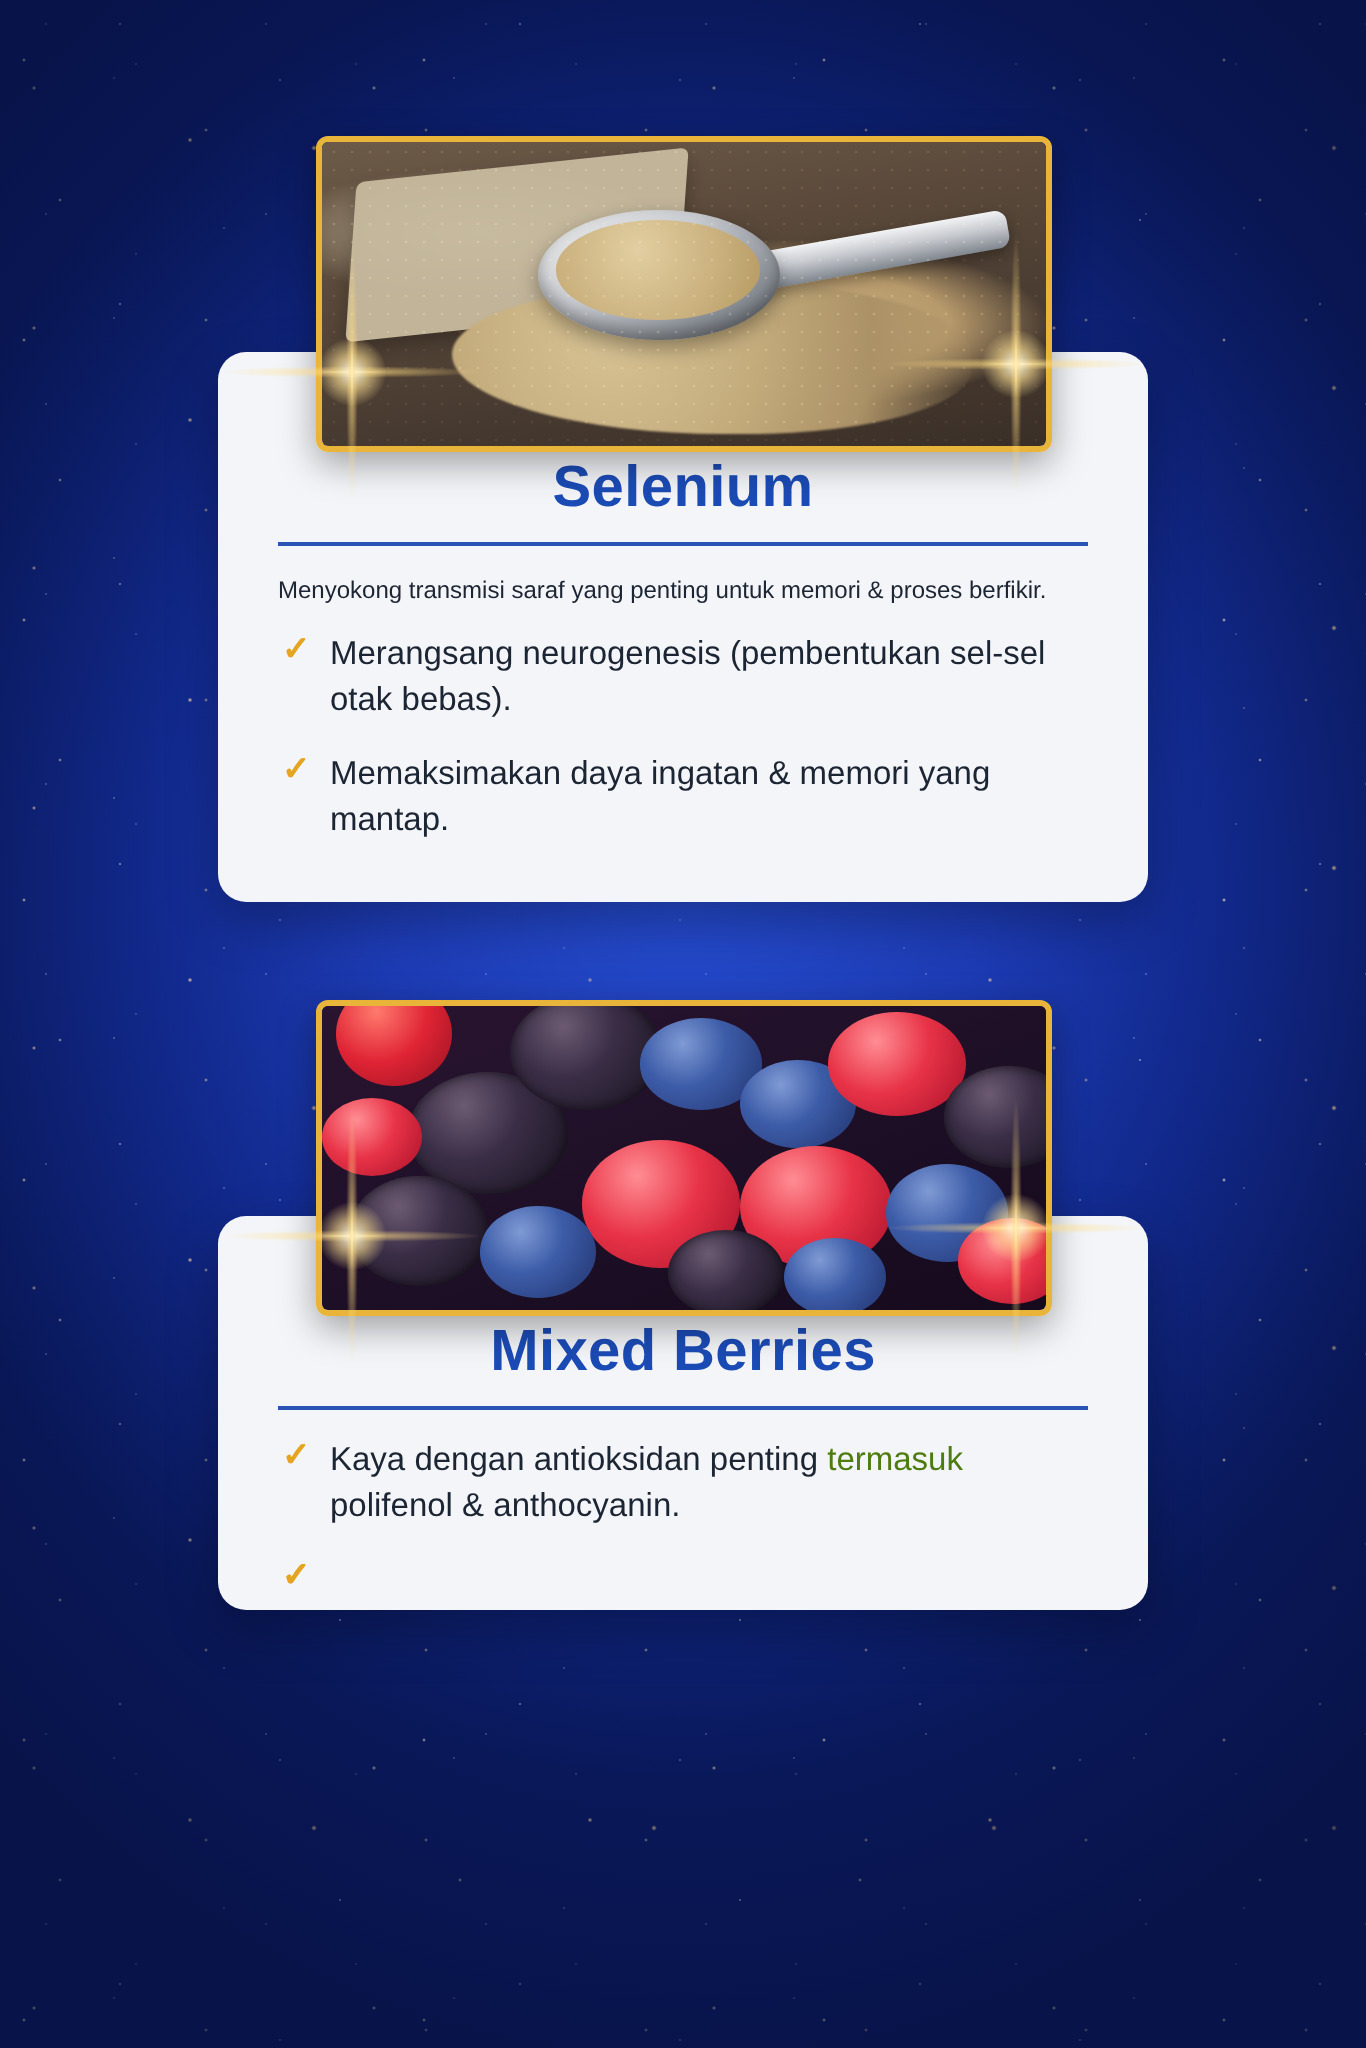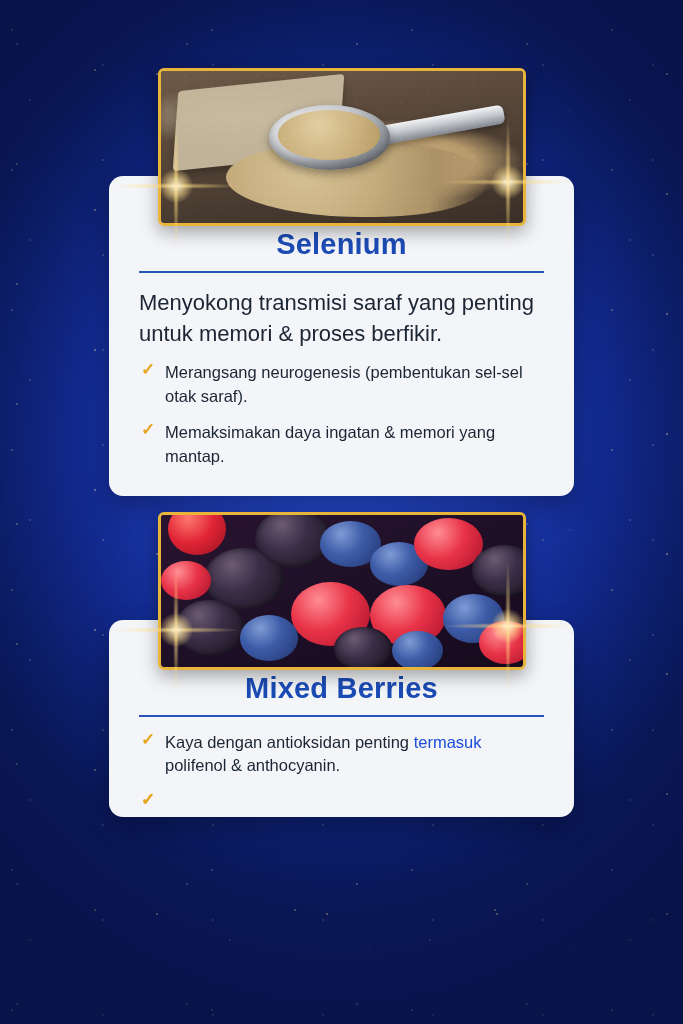--- a/index.html
+++ b/index.html
@@ -64,21 +64,21 @@
     pointer-events: none;
   }
 
   
   .block {
     position: absolute;
     left: 0;
     width: 683px;
   }
   #block-selenium { top: 68px; }
-  #block-berries  { top: 512px; }
+  #block-berries  { top: 500px; }
 
   .card {
     position: relative;
     margin: 0 auto;
     width: 465px;
     background: #f4f5f8;
     border-radius: 14px;
     box-shadow: 0 10px 26px rgba(0,0,0,0.28);
     padding: 98px 30px 26px 30px;
     box-sizing: border-box;
@@ -250,21 +250,21 @@
     letter-spacing: .2px;
     margin: 0 0 10px 0;
   }
   .divider {
     height: 2px;
     background: #2a53b8;
     margin: 0 0 14px 0;
   }
   .intro {
     color: #1c2533;
-    font-size: 22px;
+    font-size: 12px;
     line-height: 1.42;
     margin: 0 0 12px 0;
   }
   ul.points {
     list-style: none;
     margin: 0;
     padding: 0;
   }
   ul.points li {
     position: relative;
@@ -279,21 +279,21 @@
     position: absolute;
     left: 2px;
     top: 1px;
     width: 16px;
     height: 16px;
     color: #e5a520;
     font-size: 17px;
     line-height: 16px;
     font-weight: bold;
   }
-  .hl { color: #1d4ed8; }
+  .hl { color: #4d7c0f; }
 </style>
 </head>
 <body>
 
 <div class="poster">
   <div class="stars stars-a"></div>
   <div class="stars stars-b"></div>
   <div class="stars stars-c"></div>
   <div class="vignette"></div>
 
@@ -320,21 +320,21 @@
       </div>
     </div>
 
     <div class="card">
       <h2 class="card-title">Selenium</h2>
       <div class="divider"></div>
       <p class="intro">Menyokong transmisi saraf yang penting untuk memori &amp; proses berfikir.</p>
       <ul class="points">
         <li>
           <span class="tick">✓</span>
-          <span>Merangsang neurogenesis (pembentukan sel-sel otak saraf).</span>
+          <span>Merangsang neurogenesis (pembentukan sel-sel otak bebas).</span>
         </li>
         <li>
           <span class="tick">✓</span>
           <span>Memaksimakan daya ingatan &amp; memori yang mantap.</span>
         </li>
       </ul>
     </div>
   </div>
 
   <div class="block" id="block-berries">

